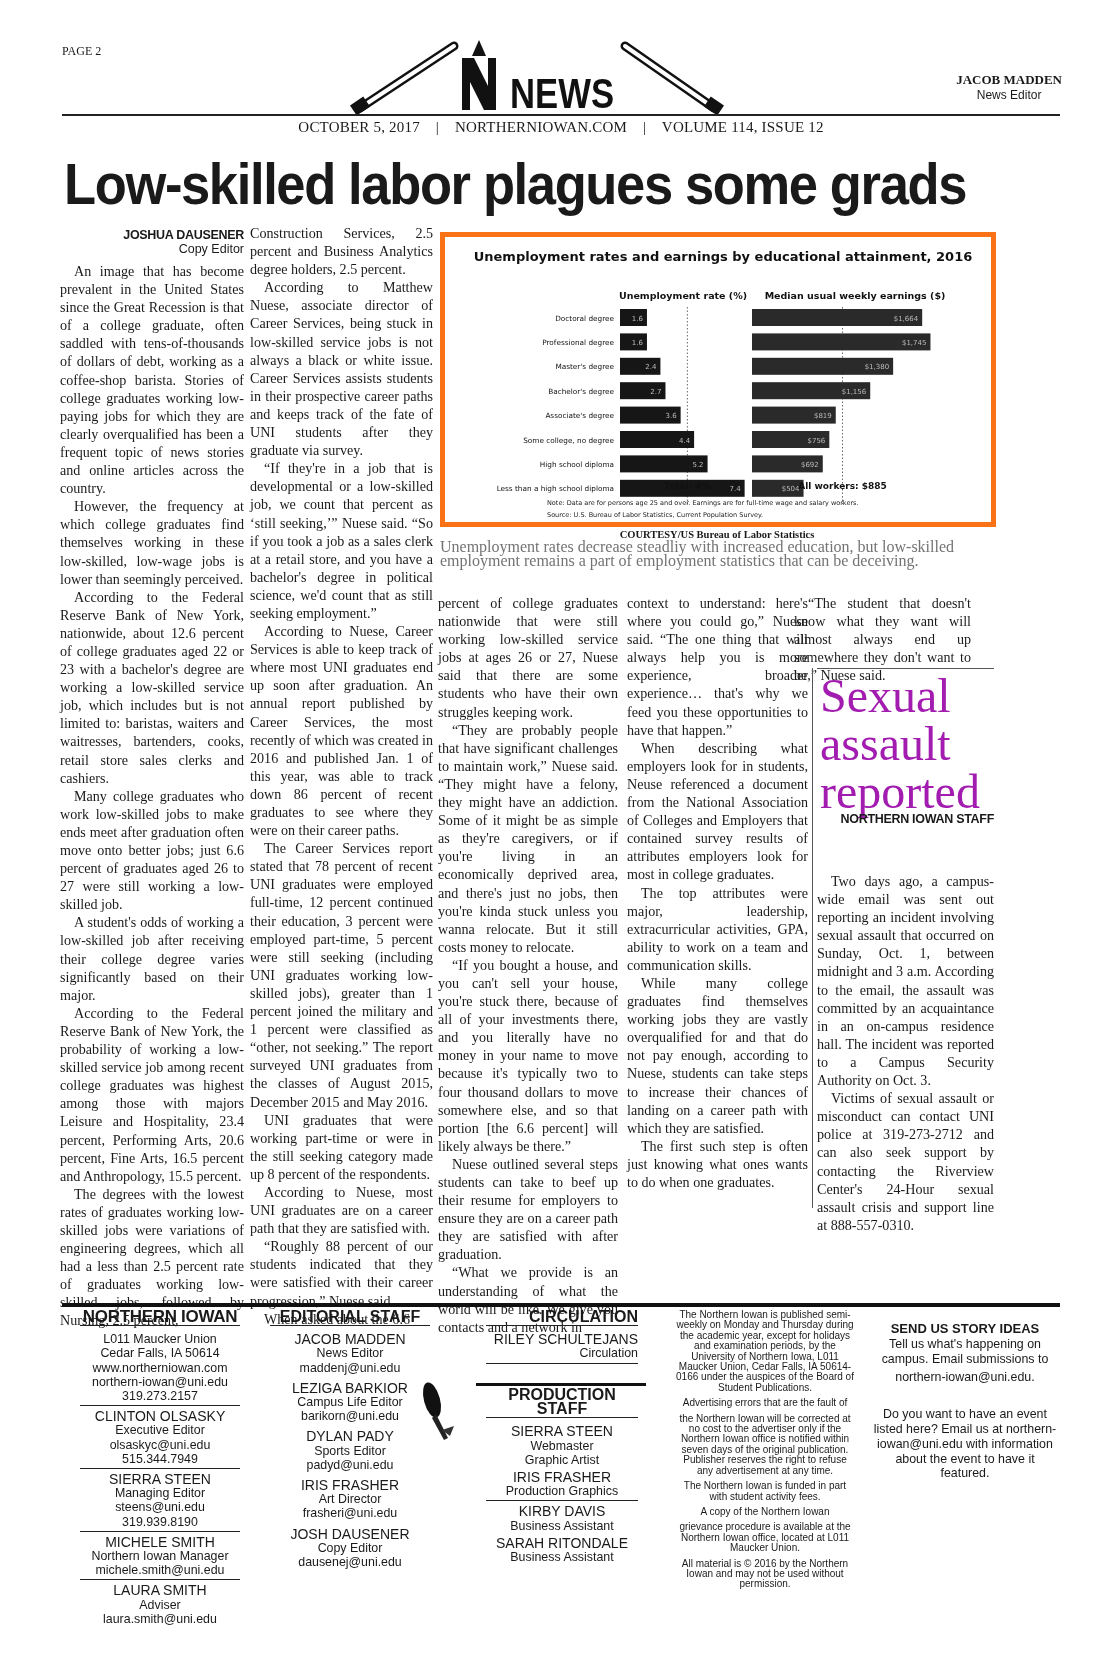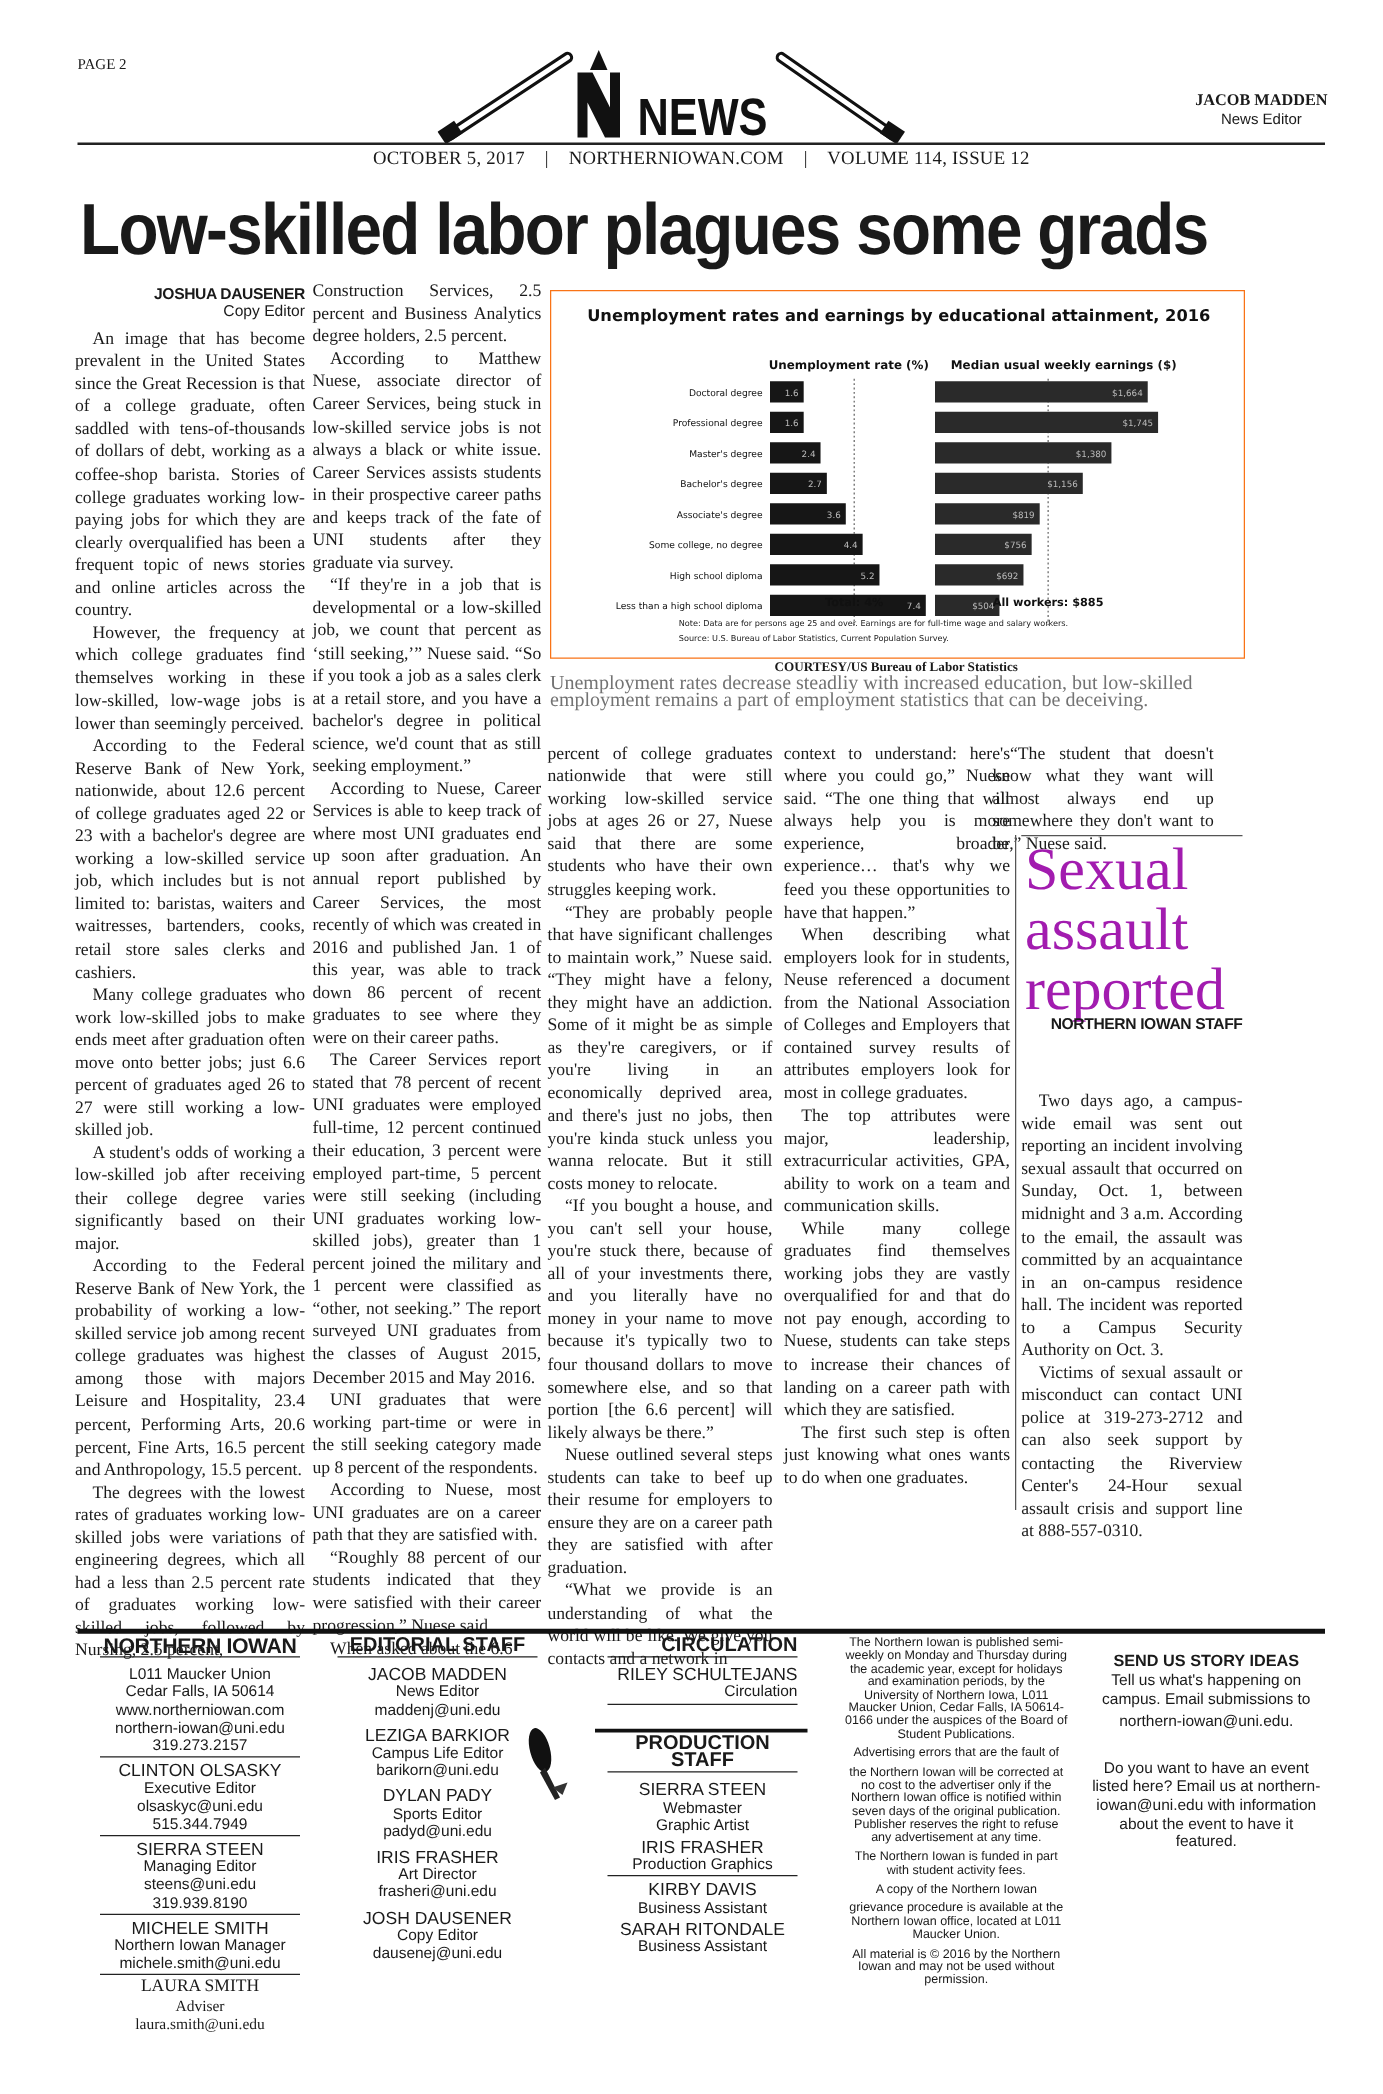--- a/index.html
+++ b/index.html
@@ -28,39 +28,39 @@
   #col3 { left: 438px; top: 594px; width: 180px; }
   #col4 { left: 627px; top: 594px; width: 181px; }
   #col5 { left: 794px; top: 594px; width: 177px; }
   #col5b { left: 817px; top: 872px; width: 177px; }
 
   #byline { left: 60px; top: 228px; width: 184px; text-align: right; }
   #byline-name { font-family: "Liberation Sans", sans-serif; font-weight: bold; font-size: 12.5px; display: block; letter-spacing: -0.3px; }
   #byline-role { font-family: "Liberation Sans", sans-serif; font-size: 12.5px; display: block; }
 
   
-  #chart-box { left: 440px; top: 232px; width: 556px; height: 295px; border: 1px solid #f97316; box-sizing: border-box; }
+  #chart-box { left: 440px; top: 232px; width: 556px; height: 295px; border: 5px solid #f97316; box-sizing: border-box; }
   #chart-svg { position: absolute; left: 0; top: 0; }
   #credit { left: 440px; top: 529px; width: 554px; text-align: center; font-family: Liberation Serif, serif; font-weight: bold; font-size: 10.5px; }
   #caption { left: 440px; top: 540px; width: 560px; font-family: Liberation Serif, serif; font-size: 16px; line-height: 14px; color: #737373; }
 
   
   #side-rule { left: 817px; top: 668px; width: 177px; height: 1px; background: #555; }
   #side-vrule { left: 812px; top: 668px; width: 1px; height: 540px; background: #555; }
   #side-headline { left: 820px; top: 672px; width: 180px; font-family: "Liberation Serif", serif; font-size: 48px; line-height: 48px; color: #a21caf; }
   #side-byline { left: 817px; top: 812px; width: 177px; text-align: right; font-family: "Liberation Sans", sans-serif; font-weight: bold; font-size: 12.5px; letter-spacing: -0.3px; }
 
   
   #footer-rule { left: 62px; top: 1303px; width: 998px; height: 4px; background: #111; }
   .fcol { position: absolute; text-align: center; font-family: "Liberation Sans", sans-serif; font-size: 12.4px; line-height: 14.2px; }
   .fhead { font-family: "Liberation Sans", sans-serif; font-weight: bold; font-size: 16px; display: block; border-bottom: 1.6px solid #222; padding-bottom: 1px; margin-bottom: 6px; }
   .fname { display: block; font-size: 14px; margin-top: 3px; }
   .fline { display: block; }
   .fblock { border-bottom: 1.6px solid #222; padding-bottom: 2px; margin-bottom: 3px; }
-  .fblock.last { border-bottom: none; font-family: Liberation Serif, serif; }
+  .fblock.last { border-bottom: none; }
   #f-northern { left: 80px; top: 1310px; width: 160px; }
   #f-northern .fhead { font-size: 17px; letter-spacing: -0.3px; }
   #f-editorial { left: 270px; top: 1310px; width: 160px; }
   #f-editorial .entry { margin-bottom: 6px; }
   #f-circ { left: 486px; top: 1310px; width: 152px; text-align: right; }
   #f-prod-rule { left: 476px; top: 1383px; width: 170px; height: 3px; background: #111; }
   #f-prod { left: 486px; top: 1388px; width: 152px; }
   #f-legal { left: 675px; top: 1310px; width: 180px; font-size: 10px; line-height: 10.4px; }
   #f-legal p { margin: 0 0 5px 0; }
   #f-letters { left: 870px; top: 1322px; width: 190px; font-size: 12.4px; line-height: 14.8px; }

